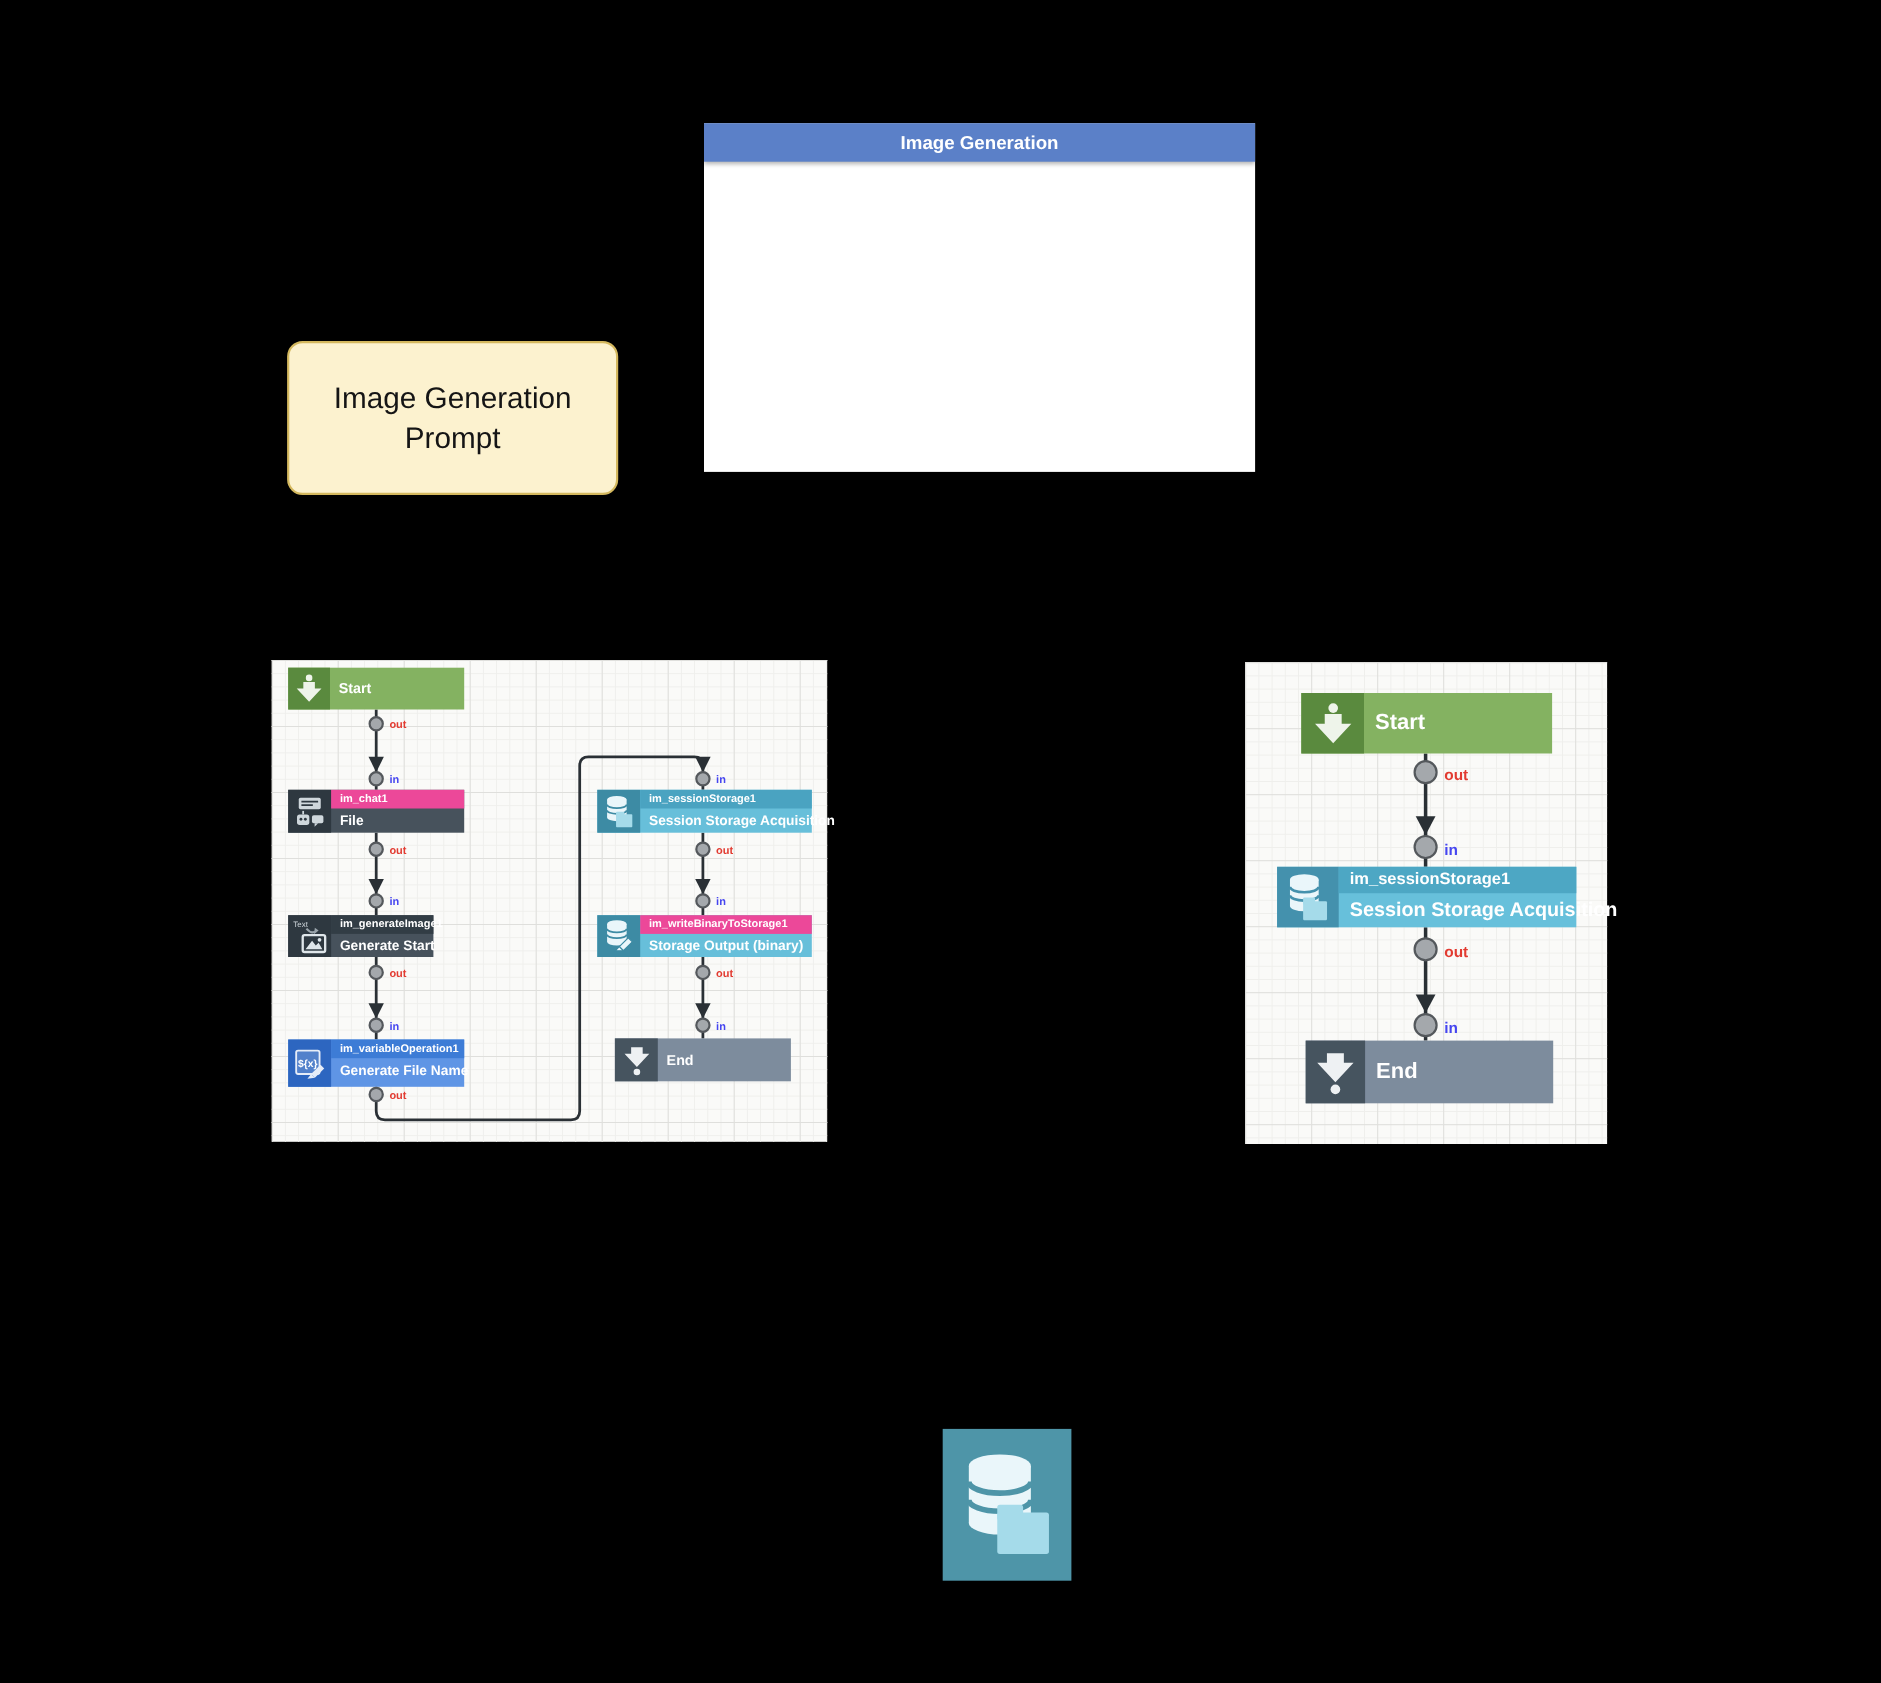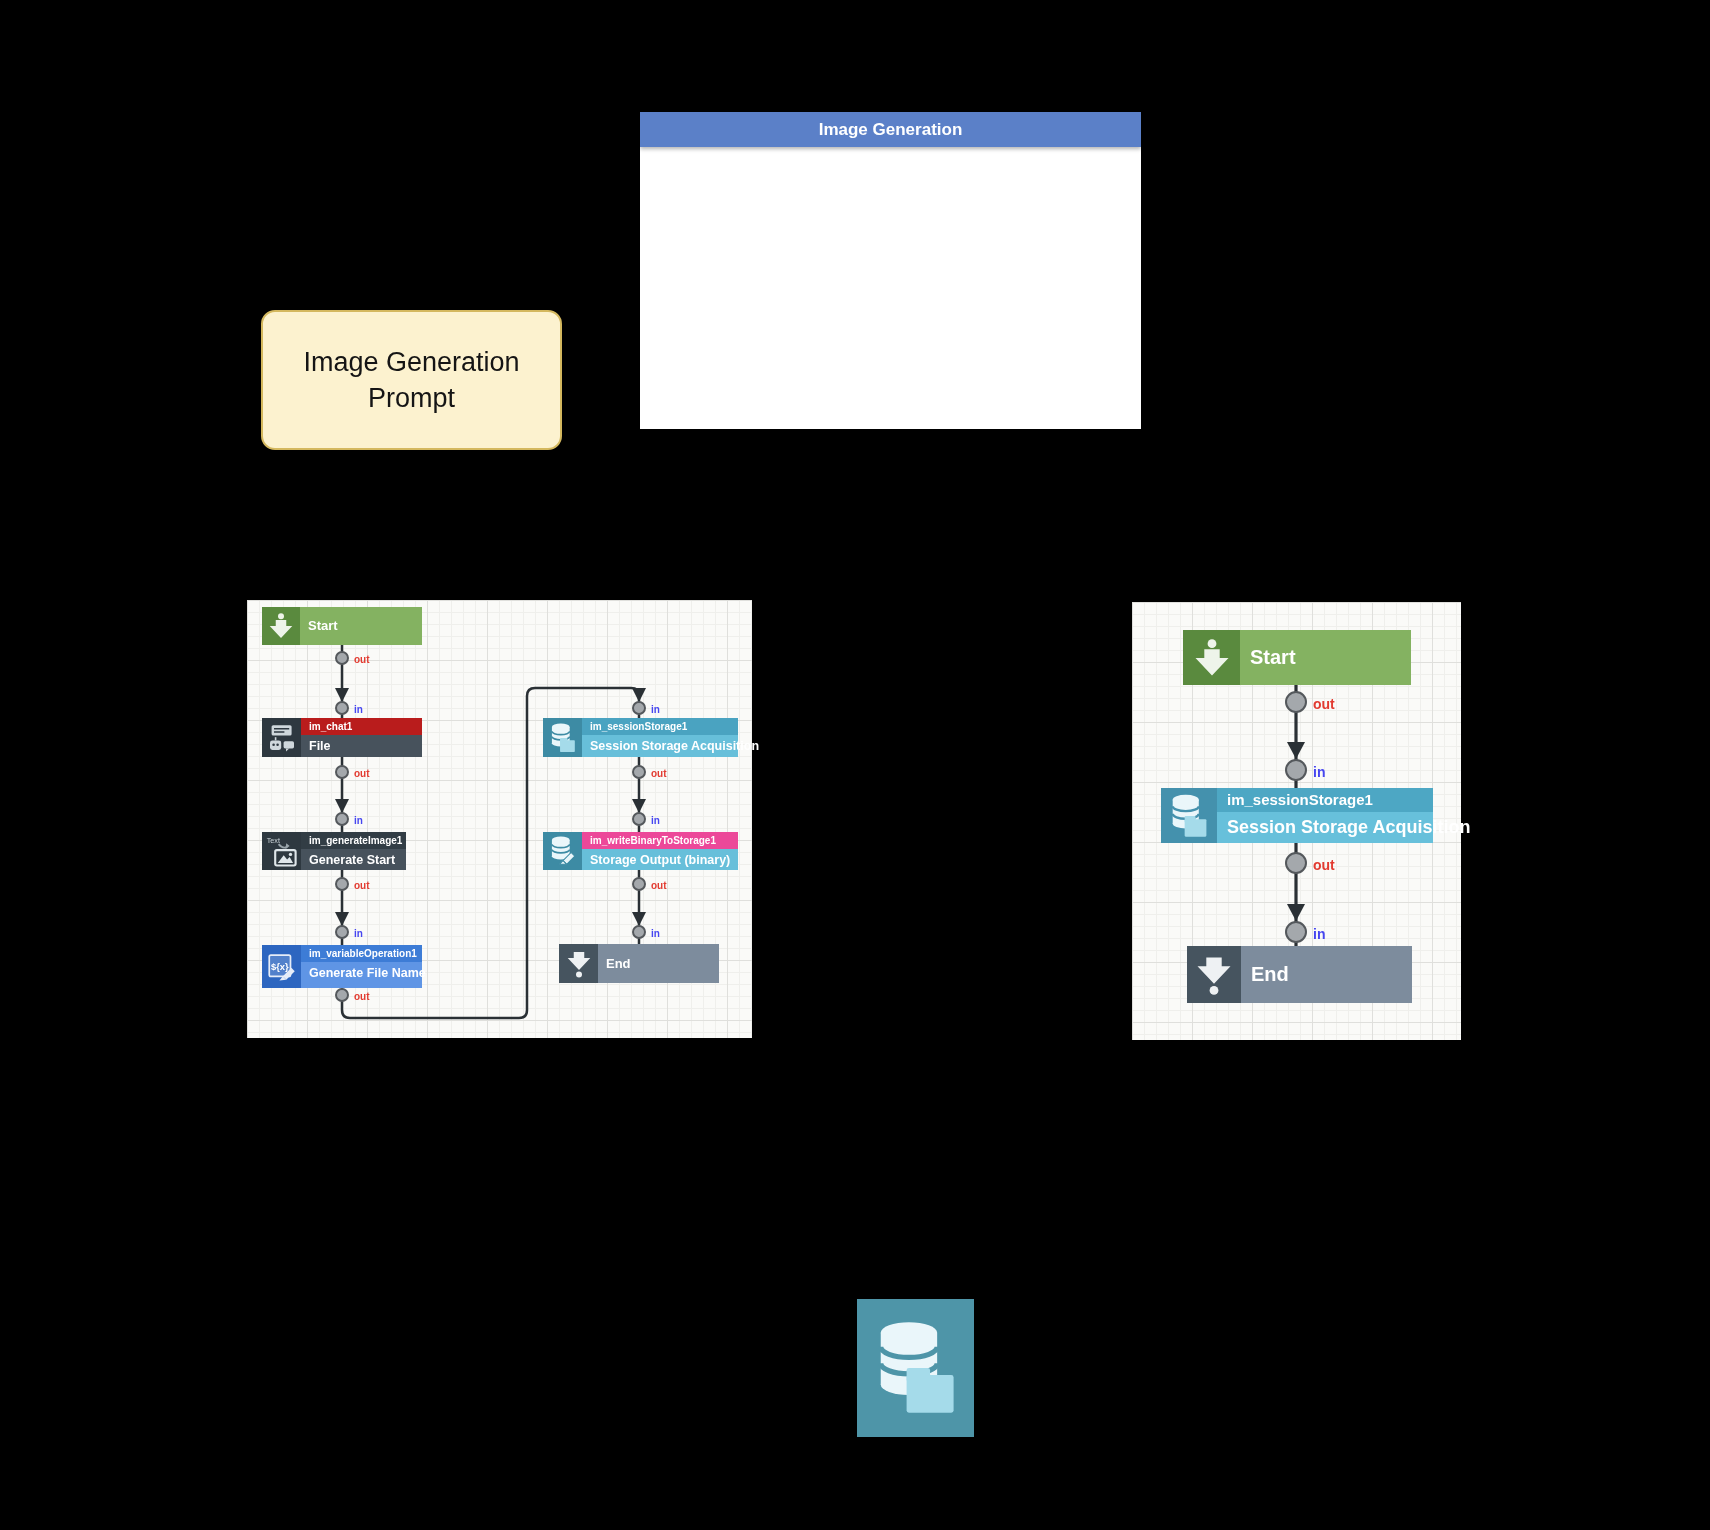--- a/index.html
+++ b/index.html
@@ -111,26 +111,26 @@
           <path d="M10,8.5 H29 M10,12.5 H23" stroke="currentColor" stroke-width="2"></path>
           <rect x="5" y="23" width="14" height="12" rx="3" fill="#cfd7dc"></rect>
           <circle cx="9.5" cy="28.5" r="1.6" fill="currentColor"></circle>
             <circle cx="14.5" cy="28.5" r="1.6" fill="currentColor"></circle>
           <rect x="11" y="19" width="2" height="4" fill="#cfd7dc"></rect>
           <rect x="22" y="24" width="13" height="9" rx="2" fill="#cfd7dc"></rect>
           <path d="M25,33 l0,4 4,-4 z" fill="#cfd7dc"></path>
         </svg>
       </div>
       <div class="nbody">
-        <span class="ntitle" style="background:#b91c1c">im_chat1</span>
+        <span class="ntitle" style="background:#ec4899">im_chat1</span>
         <span class="nlabel">File</span>
       </div>
     </div>
 
-    <div class="node" style="left:15px;top:232px;width:144px;height:38px;background:#47525c">
+    <div class="node" style="left:15px;top:232px;width:132px;height:38px;background:#47525c">
       <div class="nicon" style="width:39px;background:#2e3840">
         <svg width="34" height="34" viewBox="0 0 40 40">
           <text x="2" y="10" font-size="8.5" fill="#cdd5da">Text</text>
           <path d="M16,12 q5,6 10,3" stroke="#9aa4ab" stroke-width="2.2" fill="none"></path>
           <polygon points="24,18 29,14 25,11" fill="#9aa4ab"></polygon>
           <rect x="12" y="19" width="24" height="18" rx="2" fill="none" stroke="#dfe6ea" stroke-width="2.5"></rect>
           <polygon points="15,34 22,25 26,30 29,27 33,34" fill="#dfe6ea"></polygon>
           <circle cx="30" cy="24" r="2" fill="#dfe6ea"></circle>
         </svg>
       </div>

